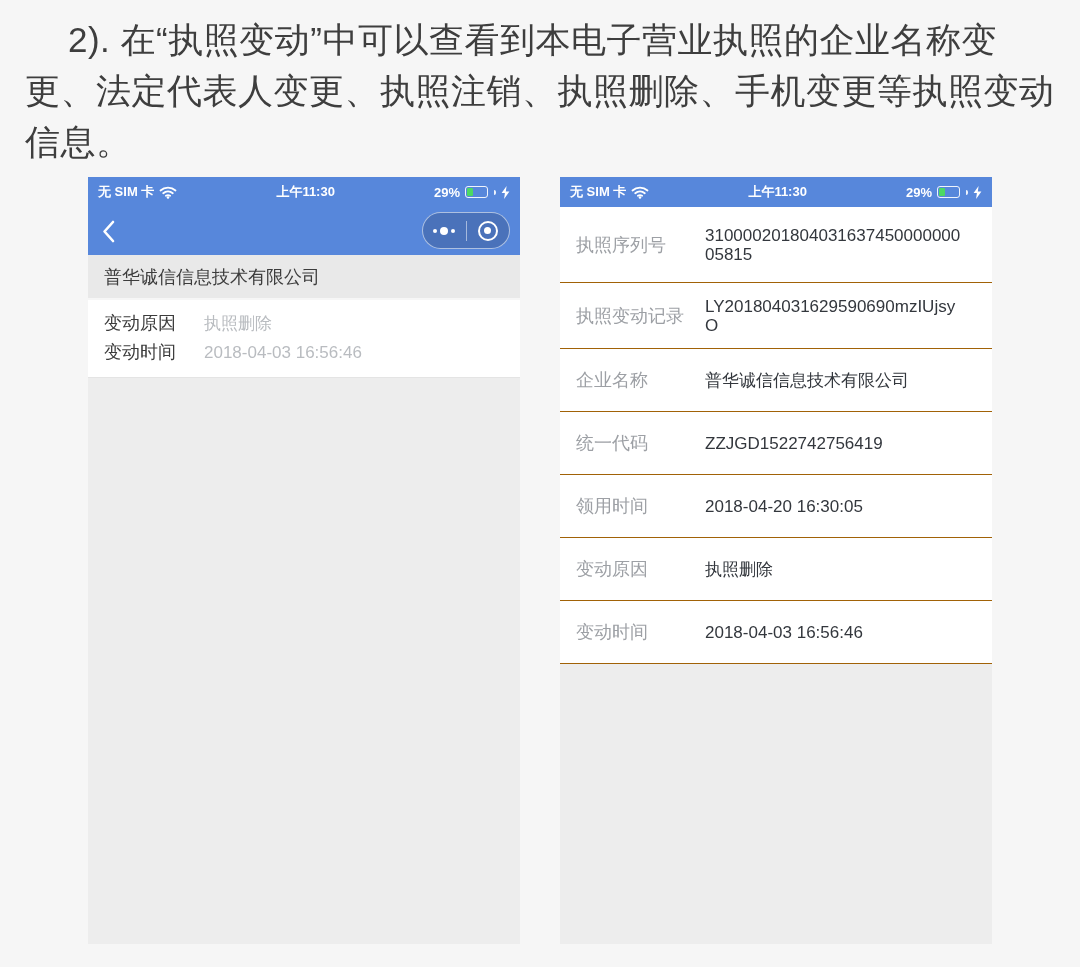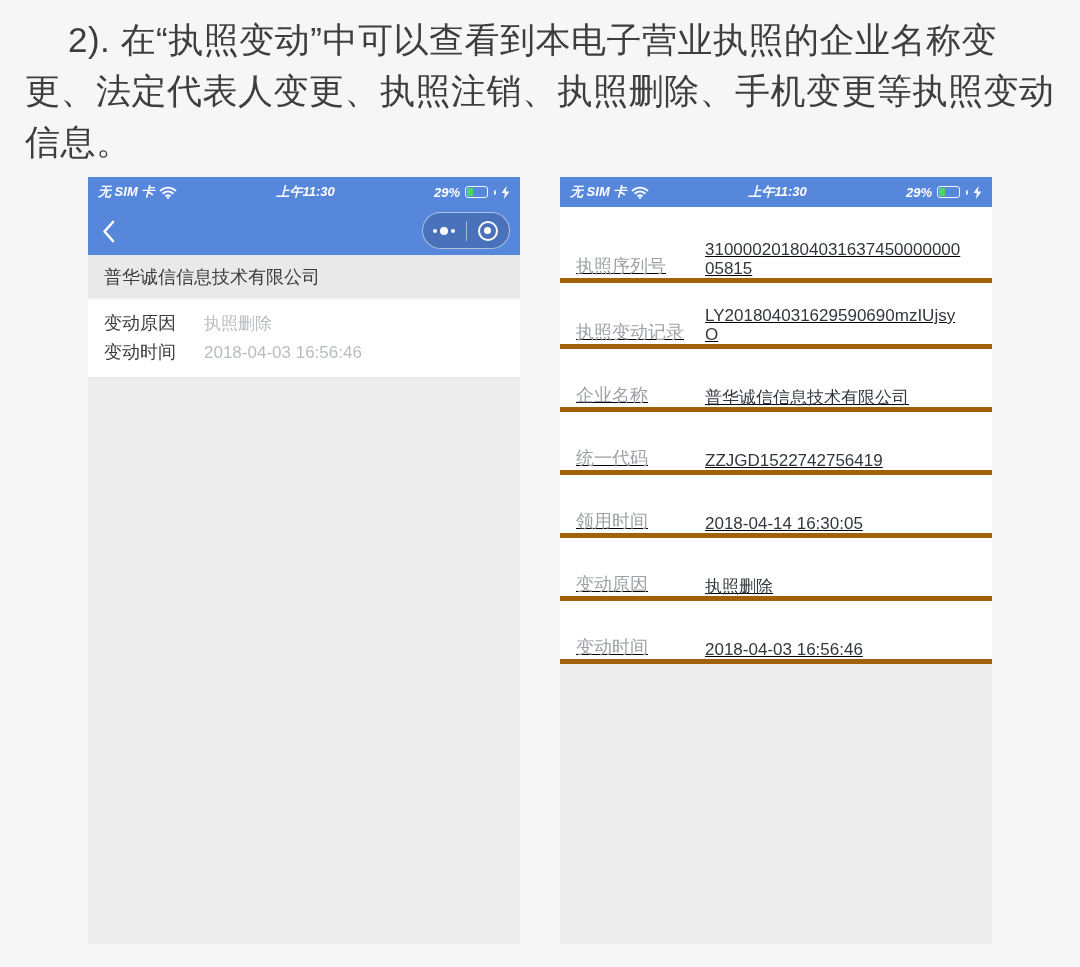--- a/index.html
+++ b/index.html
@@ -29,21 +29,21 @@
     display:flex; flex-direction:column;
     background:#ededed;
   }
 
   
   .statusbar {
     height:30px; flex:0 0 30px;
     background:#5787db;
     display:flex; align-items:center; justify-content:space-between;
     padding:0 10px;
-    color:#ffffff; font-size:13px; font-weight:600;font-style:italic;
+    color:#ffffff; font-size:13px; font-weight:600;
   }
   .sb-left, .sb-right { display:flex; align-items:center; gap:5px; }
   .wifi-svg { display:block; }
   .battery {
     position:relative; width:23px; height:12px;
     border:1px solid rgba(255,255,255,0.9); border-radius:3px;
     display:flex; align-items:center; padding:1px;
   }
   .battery-fill { width:30%; height:8px; background:#4cd964; border-radius:1px; }
   .battery-nub {
@@ -92,24 +92,23 @@
     font-size:18px; color:#3c3c3c;
   }
   .record-card { background:#ffffff; padding:9px 16px 10px 16px; border-bottom:1px solid #e4e4e4; }
   .card-row { display:flex; align-items:center; line-height:29px; }
   .card-label { width:100px; font-size:18px; color:#3c3c3c; flex:0 0 100px; }
   .card-value { font-size:17px; color:#b9bcc0; }
 
   
   .info-row {
     background:#ffffff;
-    display:flex; align-items:flex-end;
+    display:flex; align-items:center;
     padding-left:16px;
-    border-bottom:5px solid #a16207;
-    text-decoration:underline;
+    border-bottom:1px solid #a16207;
   }
   .info-row.h0 { min-height:76px; }
   .info-row.h1 { min-height:66px; }
   .info-row.hn { min-height:63px; }
   .info-label { flex:0 0 129px; font-size:18px; color:#9da0a5; }
   .info-value {
     width:262px; font-size:17px; color:#33373d;
     word-break:break-all; line-height:19px;
   }
 
@@ -219,21 +218,21 @@
     <div class="info-row hn">
       <span class="info-label">企业名称</span>
       <span class="info-value">普华诚信信息技术有限公司</span>
     </div>
     <div class="info-row hn">
       <span class="info-label">统一代码</span>
       <span class="info-value">ZZJGD1522742756419</span>
     </div>
     <div class="info-row hn">
       <span class="info-label">领用时间</span>
-      <span class="info-value">2018-04-14 16:30:05</span>
+      <span class="info-value">2018-04-20 16:30:05</span>
     </div>
     <div class="info-row hn">
       <span class="info-label">变动原因</span>
       <span class="info-value">执照删除</span>
     </div>
     <div class="info-row hn">
       <span class="info-label">变动时间</span>
       <span class="info-value">2018-04-03 16:56:46</span>
     </div>
 

